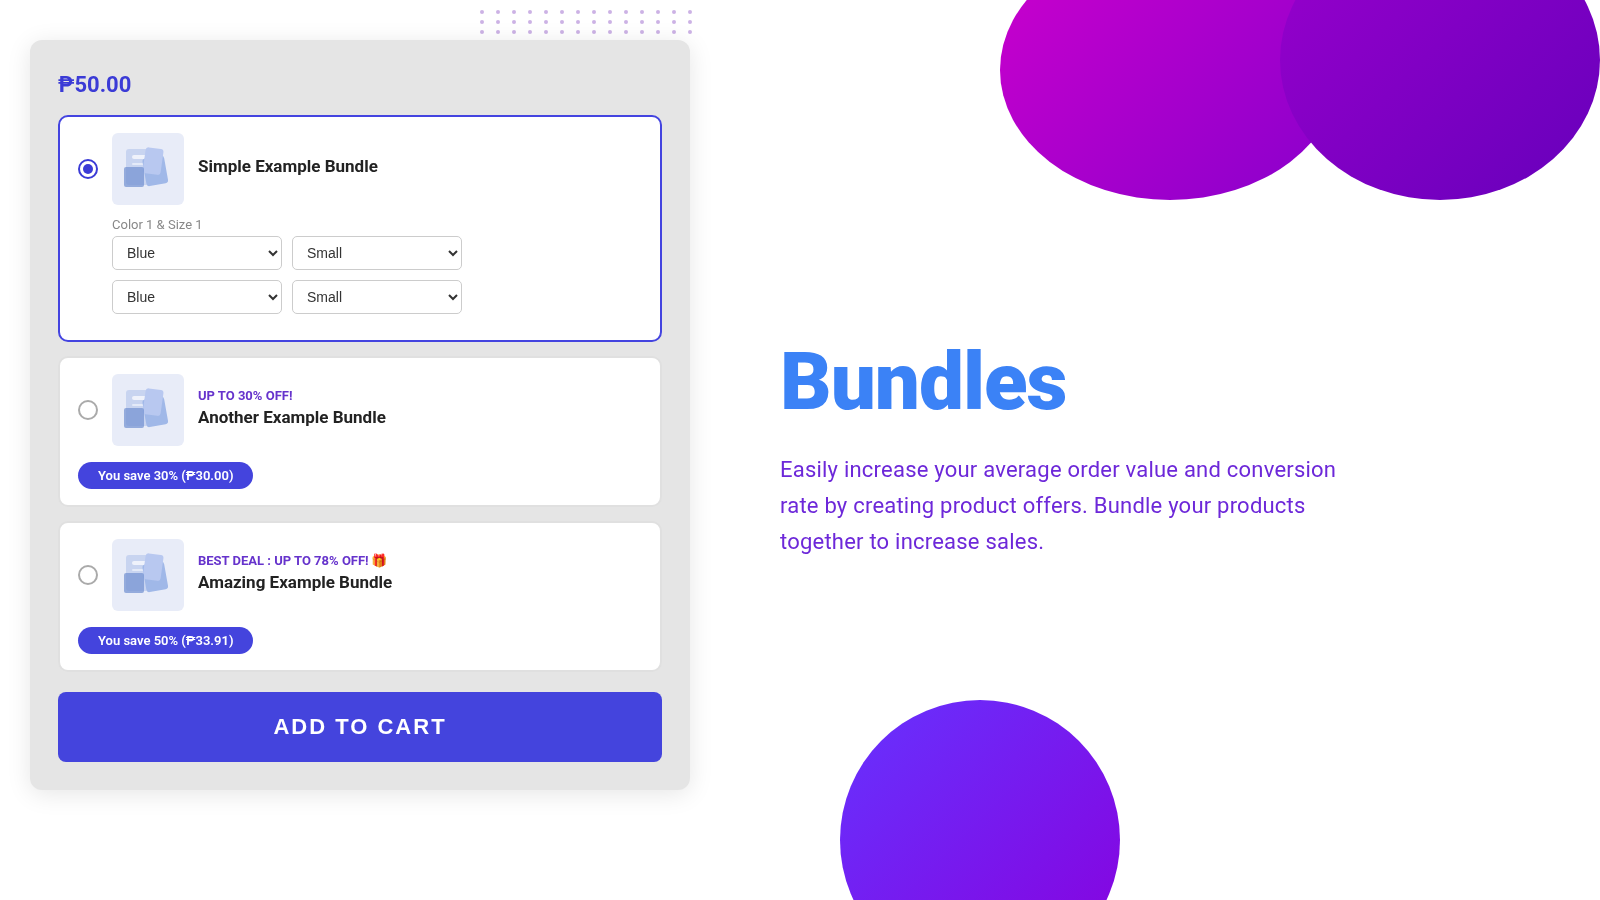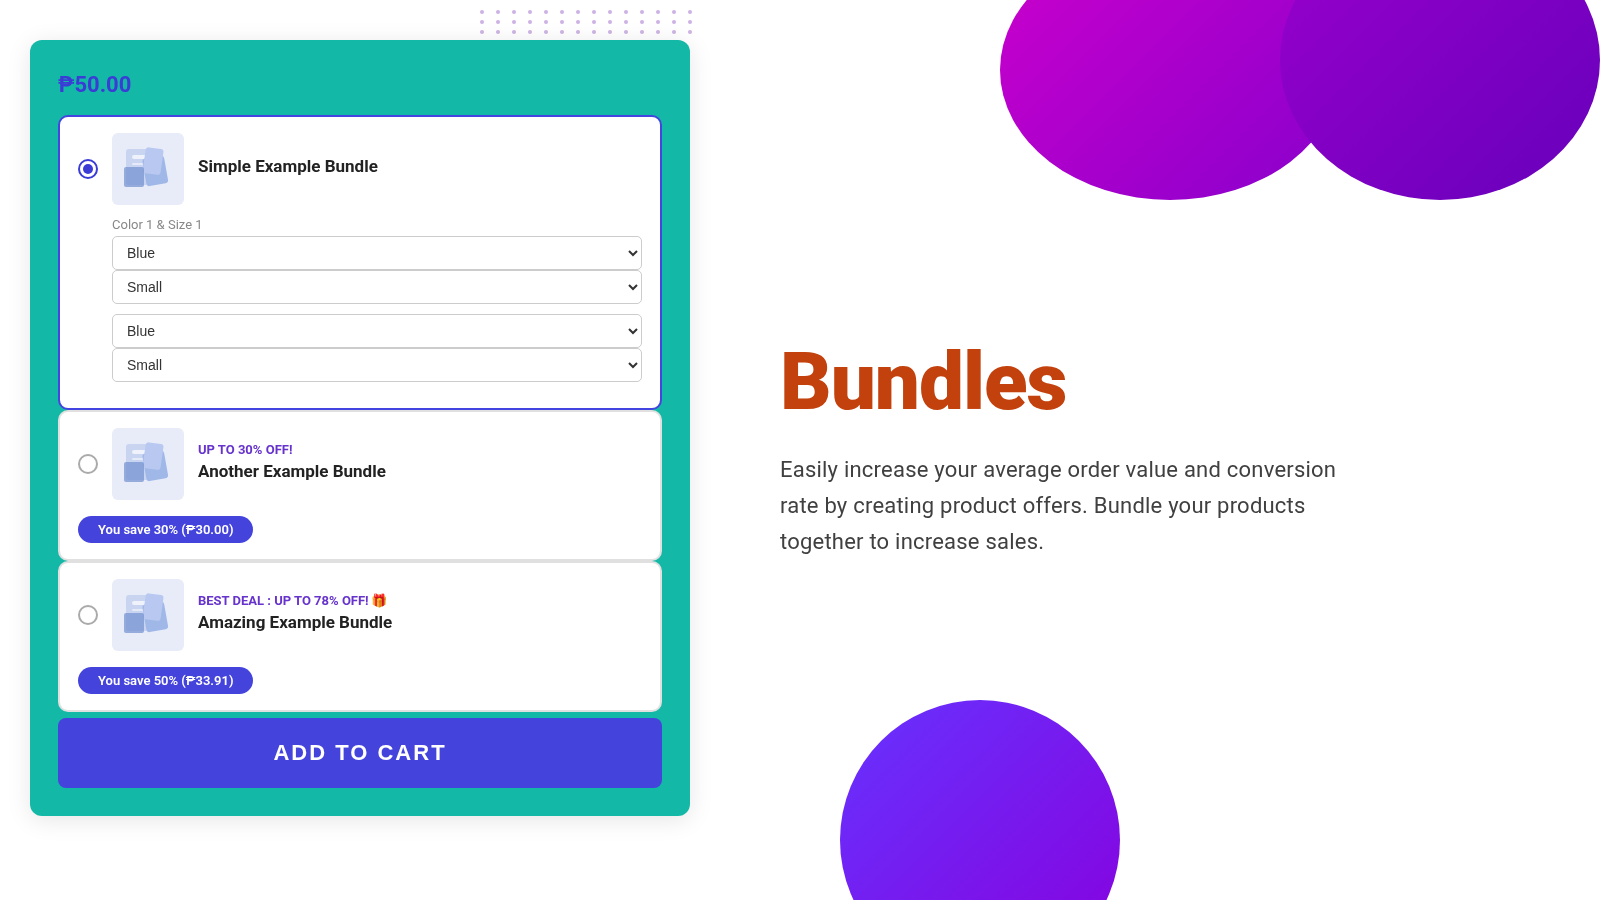--- a/index.html
+++ b/index.html
@@ -74,39 +74,40 @@
       width: 720px;
       min-height: 900px;
       display: flex;
       align-items: flex-start;
       justify-content: center;
       padding: 40px 30px;
       background: transparent;
     }
 
     .product-card {
-      background: #14b8a6;
+      background: #e5e5e5;
       border-radius: 12px;
       box-shadow: 0 4px 24px rgba(0,0,0,0.10);
       padding: 32px 28px 28px 28px;
       width: 660px;
     }
 
     .price-tag {
       color: #3b3bd6;
       font-size: 22px;
       font-weight: 700;
       margin-bottom: 18px;
     }
 
     
     .bundle-option {
       border: 2px solid #e0e0e0;
       border-radius: 10px;
       padding: 16px 18px;
+      margin-bottom: 14px;
       background: #fff;
       display: flex;
       flex-direction: column;
     }
     .bundle-option.selected {
       border: 2.5px solid #4444e0;
     }
 
     .bundle-option-header {
       display: flex;
@@ -175,21 +176,21 @@
     }
 
     .select-label {
       font-size: 13px;
       color: #888;
       margin-bottom: 4px;
     }
 
     .select-row {
       display: flex;
-      flex-direction: column;
+      gap: 10px;
     }
 
     .bundle-select {
       border: 1.5px solid #ccc;
       border-radius: 5px;
       padding: 7px 28px 7px 10px;
       font-size: 14px;
       color: #333;
       appearance: auto;
       background: #fff;
@@ -246,29 +247,29 @@
       flex-direction: column;
       justify-content: center;
       padding: 60px 80px 60px 60px;
       position: relative;
       z-index: 1;
     }
 
     .bundles-heading {
       font-size: 80px;
       font-weight: 900;
-      color: #c2410c;
+      color: #3b82f6;
       line-height: 1.05;
       margin-bottom: 28px;
       letter-spacing: -1px;
     }
 
     .bundles-description {
       font-size: 22px;
-      color: #404040;
+      color: #6d28d9;
       line-height: 1.65;
       max-width: 560px;
       letter-spacing: 0.01em;
     }
   </style>
 </head>
 <body>
 
 <div class="bg-circle-top-right"></div>
 <div class="bg-circle-top-right2"></div>

